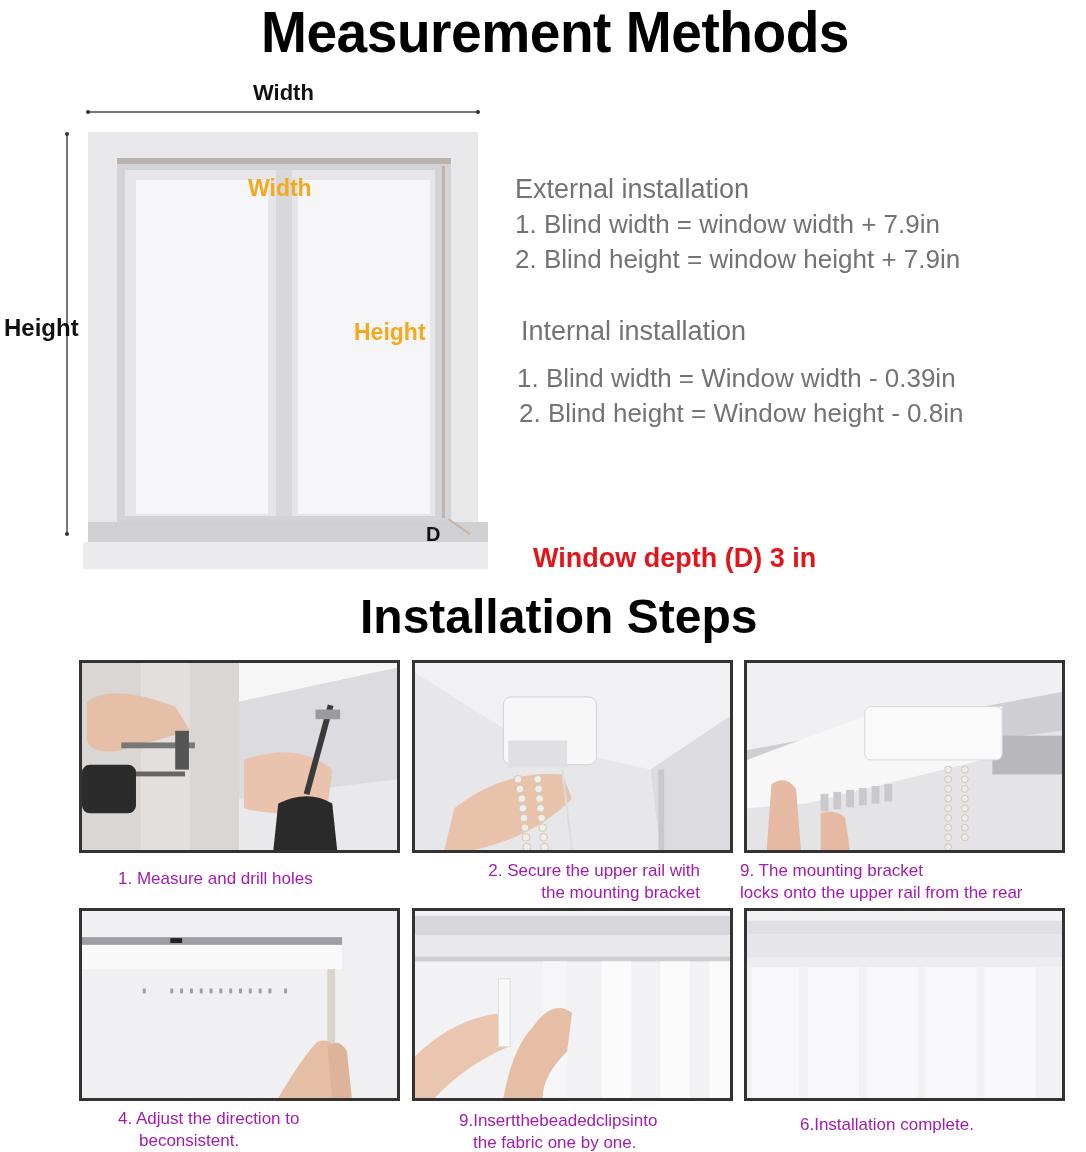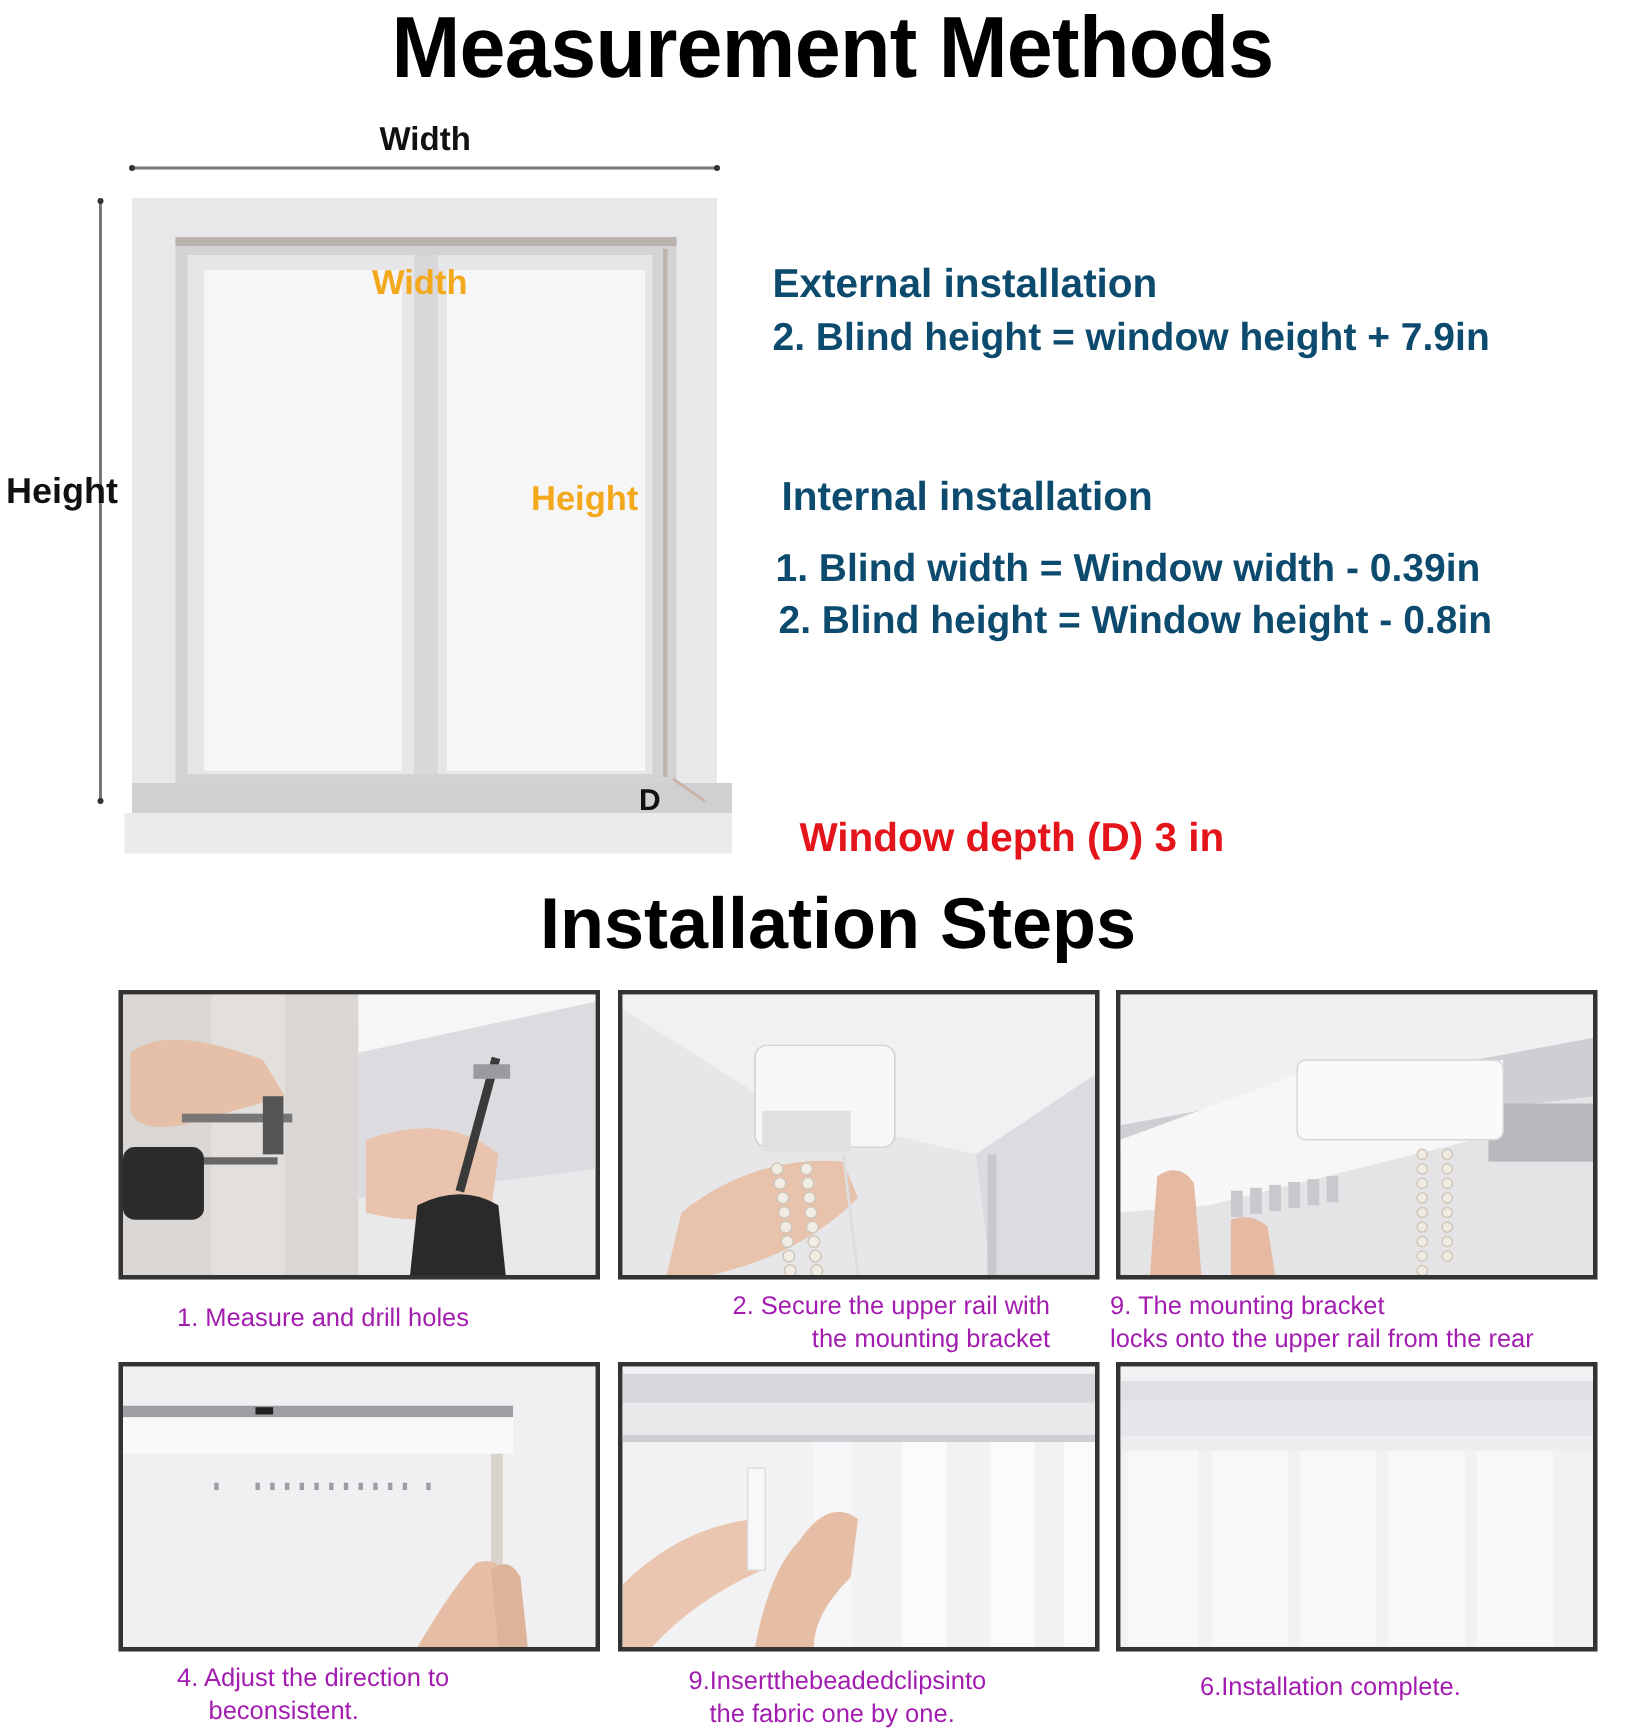--- a/index.html
+++ b/index.html
@@ -36,21 +36,21 @@
   .pane-right { left: 298px; top: 180px; width: 132px; height: 334px; }
   .mullion { left: 276px; top: 170px; width: 16px; height: 346px; background: #d8d8db; }
   .sill-top { left: 88px; top: 522px; width: 400px; height: 20px; background: #d0d0d3; }
   .sill-front { left: 83px; top: 542px; width: 405px; height: 27px; background: #ebebed; }
   .depth-line { left: 448px; top: 520px; width: 2px; height: 26px; background: #c8b4a8; transform: rotate(-55deg); transform-origin: top left; }
   .right-rail { left: 442px; top: 166px; width: 3px; height: 352px; background: #bfb5ae; }
 
   .orange-label { color: #f4a81c; font-weight: 700; font-size: 23px; }
 
   
-  .formula-block { font-weight: 700; color: #0c4a6e; font-size: 26px; line-height: 35px; }
+  .formula-block { font-weight: 400; color: #737373; font-size: 26px; line-height: 35px; }
   .formula-heading { font-size: 27px; }
 
   .depth-text { left: 505px; top: 543px; color: #e4141b; font-weight: 700; font-size: 27px; margin-left: 28px; }
 
   
   .tile {
     position: absolute; border: 3px solid #333; overflow: hidden; background: #ececef;
   }
   .tile svg { display: block; width: 100%; height: 100%; }
   .caption { position: absolute; font-weight: 400; font-size: 17px; color: #a21caf; line-height: 22px; }
@@ -77,20 +77,21 @@
   <div class="abs sill-front"></div>
   <div class="abs depth-line"></div>
 
   <div class="abs orange-label" style="left:248px; top:175px;">Width</div>
   <div class="abs orange-label" style="left:354px; top:319px;">Height</div>
   <div class="abs dim-label" style="left:426px; top:523px; font-size:20px;">D</div>
 </div>
 
 <div class="abs formula-block" style="left:515px; top:172px;">
   <div class="formula-heading">External installation</div>
+  <div>1. Blind width = window width + 7.9in</div>
   <div>2. Blind height = window height + 7.9in</div>
 </div>
 
 <div class="abs formula-block" style="left:521px; top:314px;">
   <div class="formula-heading">Internal installation</div>
 </div>
 <div class="abs formula-block" style="left:517px; top:361px;">
   <div>1. Blind width = Window width - 0.39in</div>
   <div style="padding-left:2px;">2. Blind height = Window height - 0.8in</div>
 </div>

